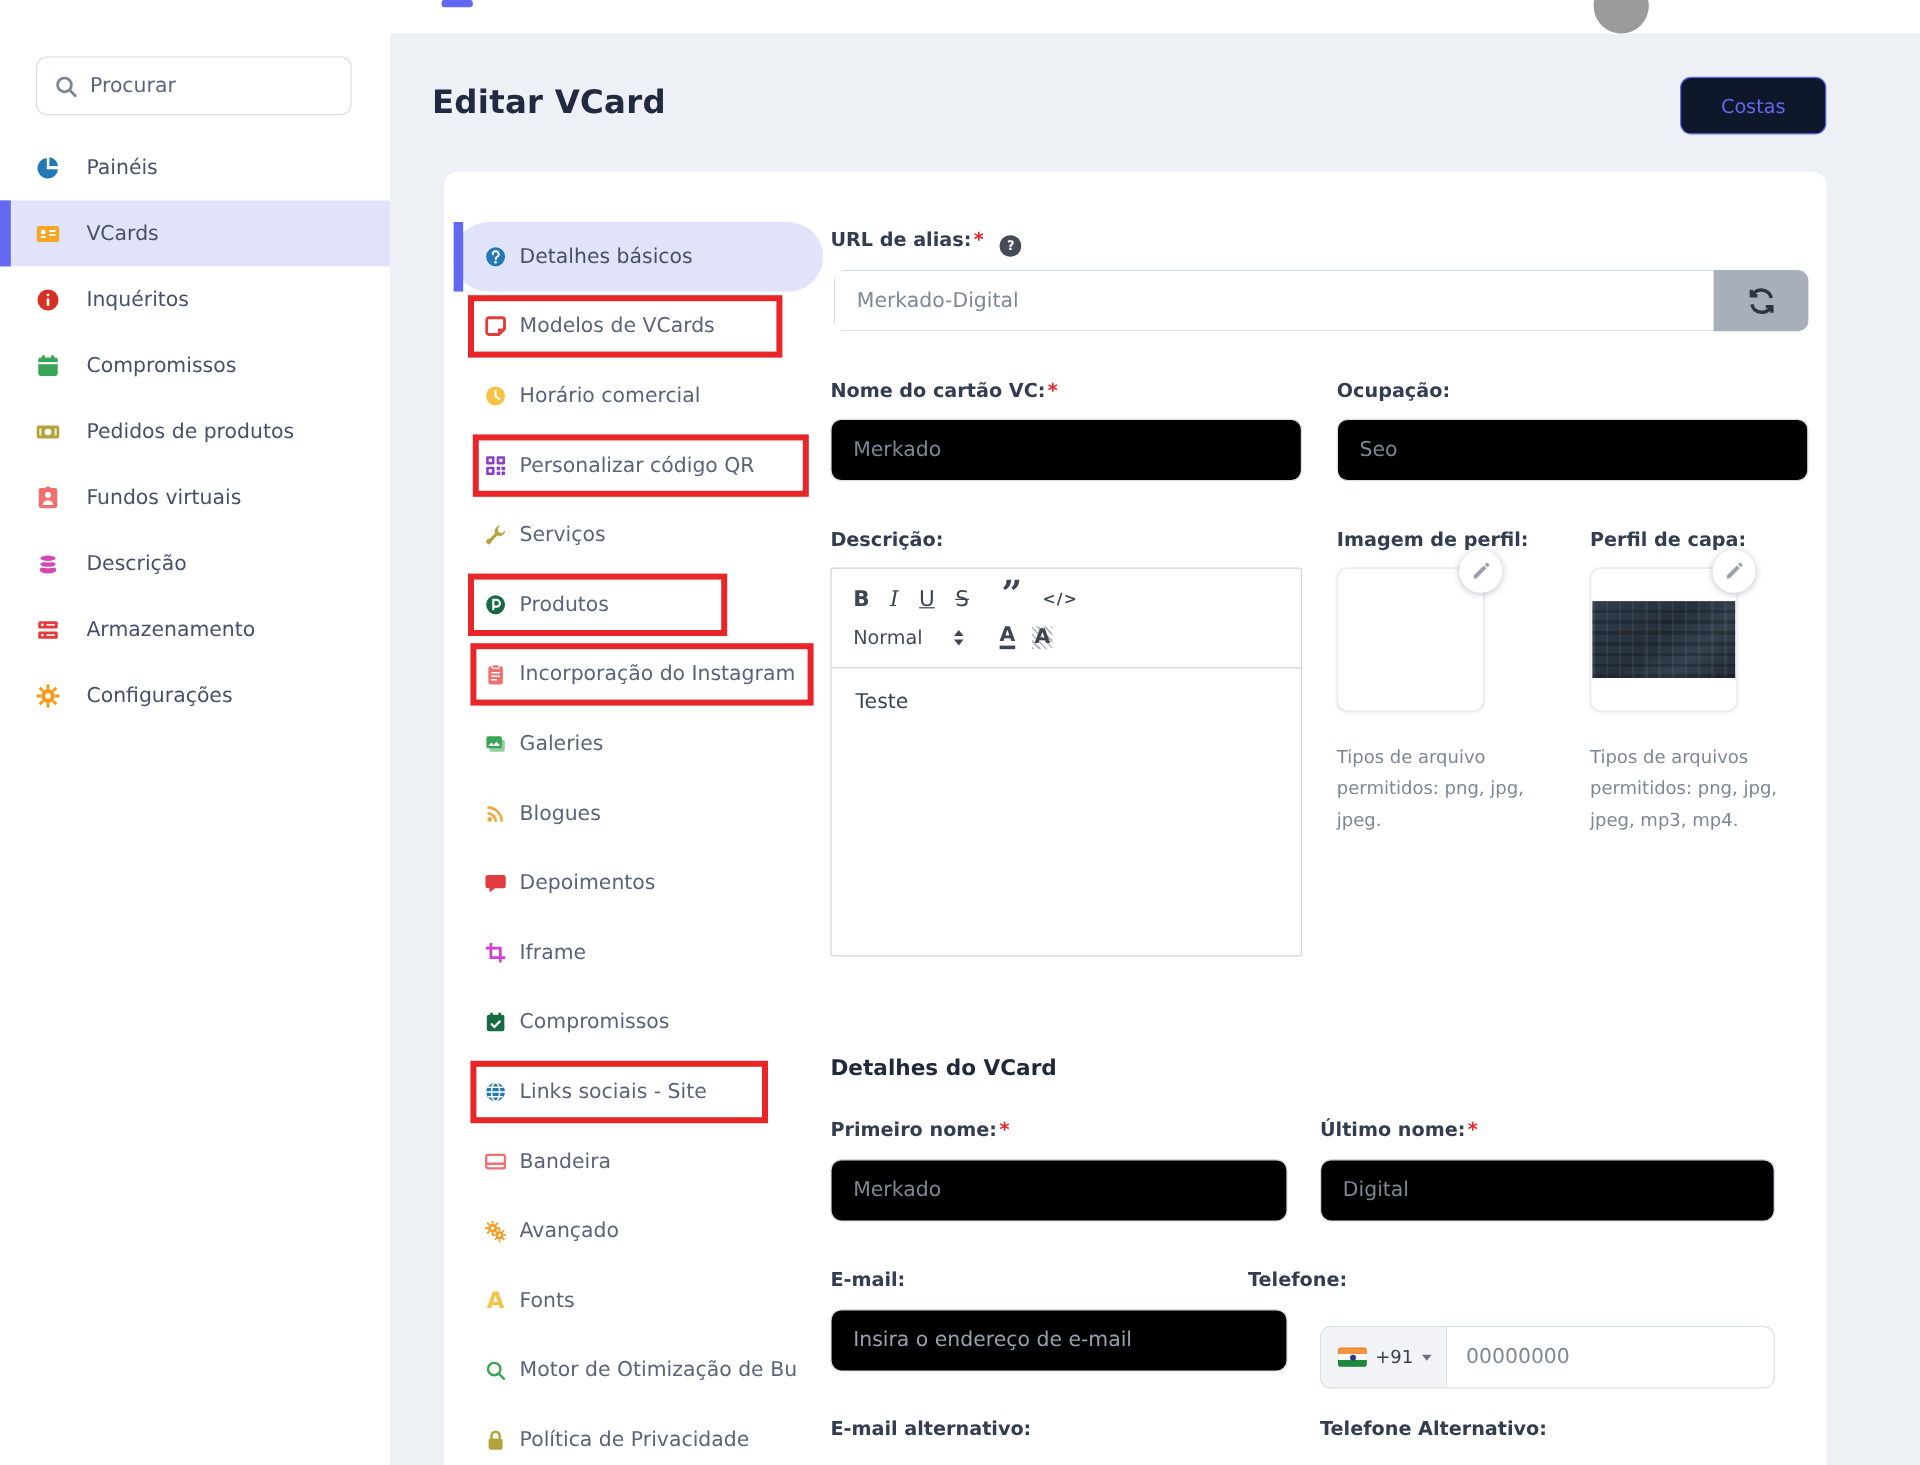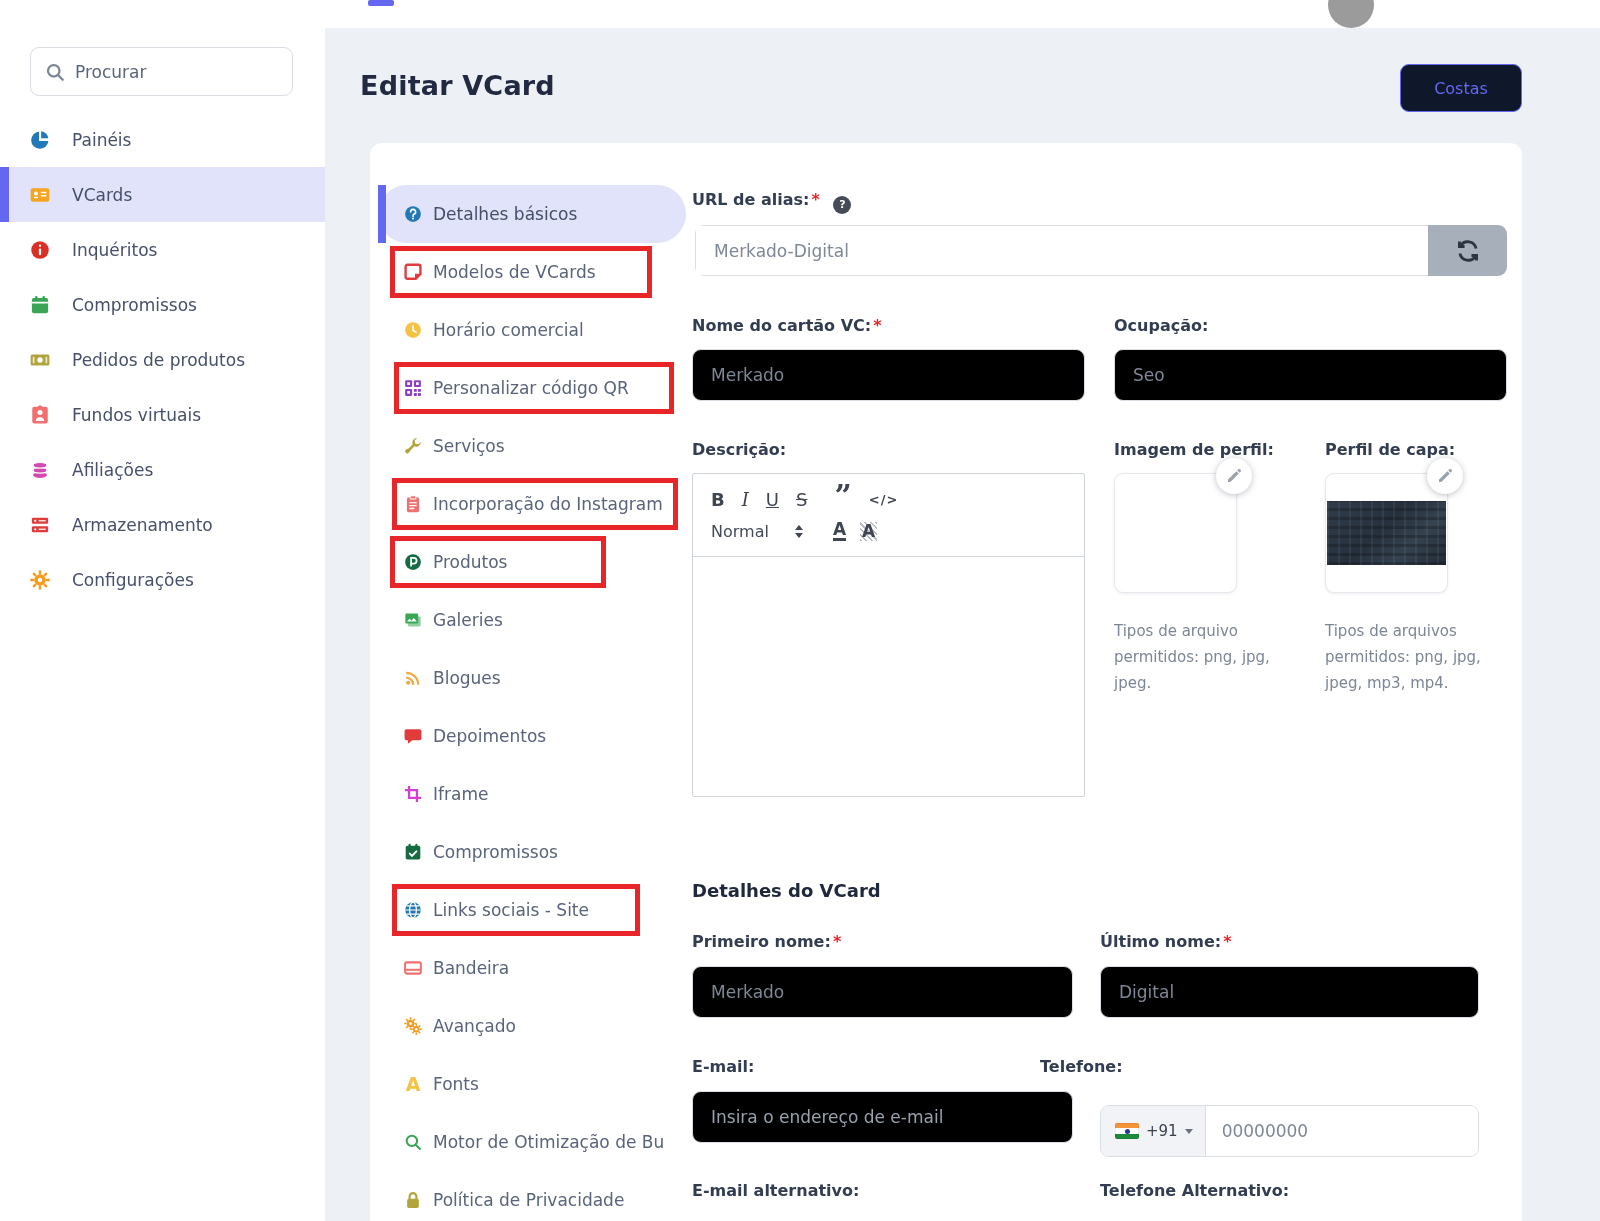--- a/index.html
+++ b/index.html
@@ -335,21 +335,21 @@
             </svg>
           </span>
         <span>Fundos virtuais</span>
       </div>
       <div class="side-item">
         <span class="s-ic" style="color: rgb(211, 72, 177);">
             <svg class="ic">
               <use href="#i-coins"></use>
             </svg>
           </span>
-        <span>Afiliações</span>
+        <span>Descrição</span>
       </div>
       <div class="side-item">
         <span class="s-ic" style="color: rgb(226, 59, 59);">
             <svg class="ic">
               <use href="#i-server"></use>
             </svg>
           </span>
         <span>Armazenamento</span>
       </div>
       <div class="side-item">
@@ -405,36 +405,36 @@
     </div>
     <div class="tab-row">
       <span class="t-ic" style="color: rgb(179, 163, 60);">
           <svg class="ic">
             <use href="#i-wrench"></use>
           </svg>
         </span>
       <span class="t-label">Serviços</span>
     </div>
     <div class="tab-row">
+      <span class="t-ic" style="color: rgb(23, 107, 67);">
+          <svg class="ic">
+            <use href="#i-pcircle"></use>
+          </svg>
+        </span>
+      <span class="t-label">Produtos</span>
+      <span class="red-box rb5"></span>
+    </div>
+    <div class="tab-row">
       <span class="t-ic" style="color: rgb(240, 112, 112);">
           <svg class="ic">
             <use href="#i-clipboard"></use>
           </svg>
         </span>
       <span class="t-label">Incorporação do Instagram</span>
       <span class="red-box rb6"></span>
-    </div>
-    <div class="tab-row">
-      <span class="t-ic" style="color: rgb(23, 107, 67);">
-          <svg class="ic">
-            <use href="#i-pcircle"></use>
-          </svg>
-        </span>
-      <span class="t-label">Produtos</span>
-      <span class="red-box rb5"></span>
     </div>
     <div class="tab-row">
       <span class="t-ic" style="color: rgb(58, 166, 85);">
           <svg class="ic">
             <use href="#i-images"></use>
           </svg>
         </span>
       <span class="t-label">Galeries</span>
     </div>
     <div class="tab-row">
@@ -561,20 +561,21 @@
           <span>Normal</span>
           <span class="caret-stack">
               <span class="caret-up"></span>
               <span class="caret-dn"></span>
             </span>
         </span>
         <span class="ed-color">A</span>
         <span class="ed-high">A</span>
       </div>
     </div>
+    <div class="ed-body">Teste</div>
   </div>
 
   <div class="flabel" style="left:1114px; top:440px;">
     <span>Imagem de perfil:</span>
   </div>
   <div class="upload-box" style="left:1114px; top:473px;"></div>
   <div class="pencil-btn" style="left:1216px; top:458px;">
     <svg viewBox="0 0 16 16">
         <use href="#i-pencil"></use>
       </svg>

